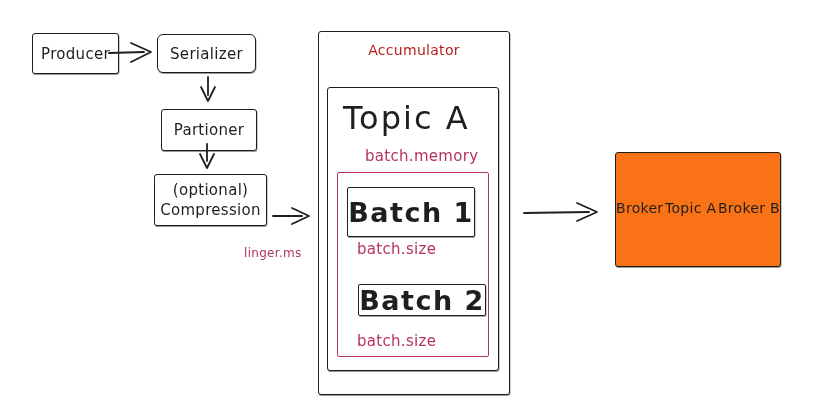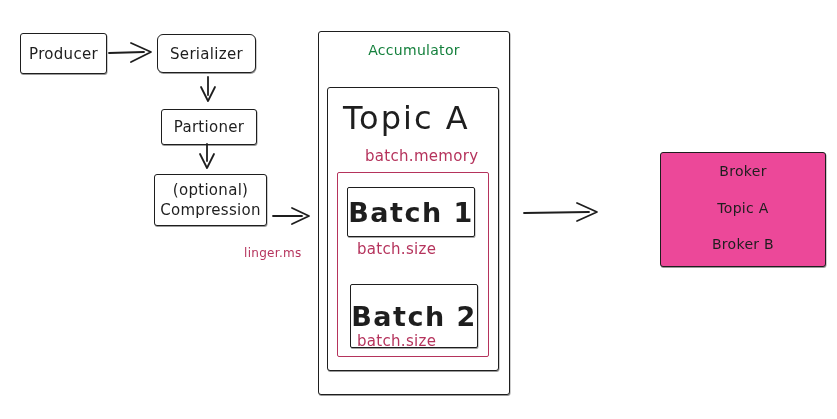--- a/index.html
+++ b/index.html
@@ -65,83 +65,82 @@
     justify-content: center;
     font-size: 27px;
     letter-spacing: 1.5px;
     box-sizing: border-box;
     font-weight: bold;
   }
   .broker-box {
     position: absolute;
     border: 1.7px solid #1e1e1e;
     border-radius: 3px;
-    background: #ec4899;
+    background: #f97316;
     box-shadow: 0.5px 1px 0 rgba(30,30,30,0.45);
     box-sizing: border-box;
     display: flex;
-    flex-direction: column;
+    flex-direction: row;
     align-items: center;
     justify-content: space-between;
     padding: 10px 0 14px 0;
-    margin-left: 45px;
   }
   svg.arrows {
     position: absolute;
     left: 0; top: 0;
     width: 837px; height: 419px;
     pointer-events: none;
   }
   svg.arrows path {
     stroke: #1e1e1e;
     stroke-width: 1.8;
     fill: none;
     stroke-linecap: round;
     stroke-linejoin: round;
   }
 </style>
 </head>
 <body>
 
 <div class="canvas" style="--accent:#b5335c;">
 
-  <div class="box" style="left:20px; top:33px; width:87px; height:41px;">
+  <div class="box" style="left:32px; top:33px; width:87px; height:41px;">
     <span class="label">Producer</span>
   </div>
 
   <div class="box" style="left:157px; top:34px; width:99px; height:39px;border-radius:6px;">
     <span class="label">Serializer</span>
   </div>
 
-  <div class="box" style="left:161px; top:109px; width:96px; height:36px;">
+  <div class="box" style="left:161px; top:109px; width:96px; height:42px;">
     <span class="label">Partioner</span>
   </div>
 
   <div class="box" style="left:154px; top:174px; width:113px; height:52px; flex-direction:column; line-height:1.35;">
     <span class="label">(optional)</span>
     <span class="label">Compression</span>
   </div>
 
   <div class="accent-text red" style="left:244px; top:246px; font-size:12px;text-align:right;">linger.ms</div>
 
   <div class="container-box" style="left:318px; top:31px; width:192px; height:364px;"></div>
-  <div class="accent-text" style="left:318px; top:42px; width:192px; text-align:center; color:#15803d; font-size:14px;">Accumulator</div>
+  <div class="accent-text" style="left:318px; top:42px; width:192px; text-align:center; color:#b91c1c; font-size:14px;">Accumulator</div>
 
   <div class="container-box" style="left:327px; top:87px; width:172px; height:284px;"></div>
   <div class="big-text" style="left:343px; top:99px;">Topic A</div>
   <div class="accent-text red" style="left:345px; top:147px;margin-left:20px;">batch.memory</div>
 
   <div class="red-box" style="left:337px; top:172px; width:152px; height:185px;"></div>
 
   <div class="batch-box" style="left:347px; top:187px; width:128px; height:50px;">
     <span>Batch 1</span>
   </div>
   <div class="accent-text red" style="left:357px; top:240px;">batch.size</div>
 
-  <div class="batch-box" style="left:350px; top:284px; width:128px; height:64px;">
+  <div class="batch-box" style="left:358px; top:284px; width:128px; height:32px;">
     <span>Batch 2</span>
   </div>
   <div class="accent-text red" style="left:357px; top:332px;">batch.size</div>
 
   <div class="broker-box" style="left:615px; top:152px; width:166px; height:115px;">
     <span class="small-label">Broker</span>
     <span class="small-label">Topic A</span>
     <span class="small-label">Broker B</span>
   </div>
 

